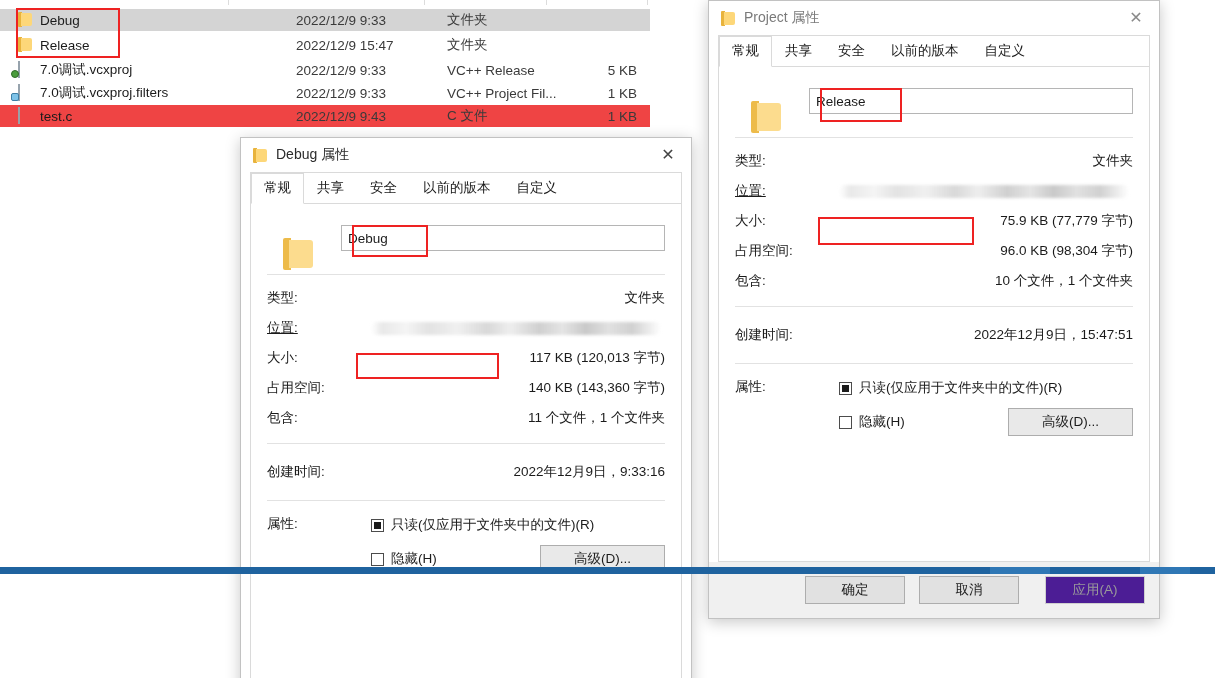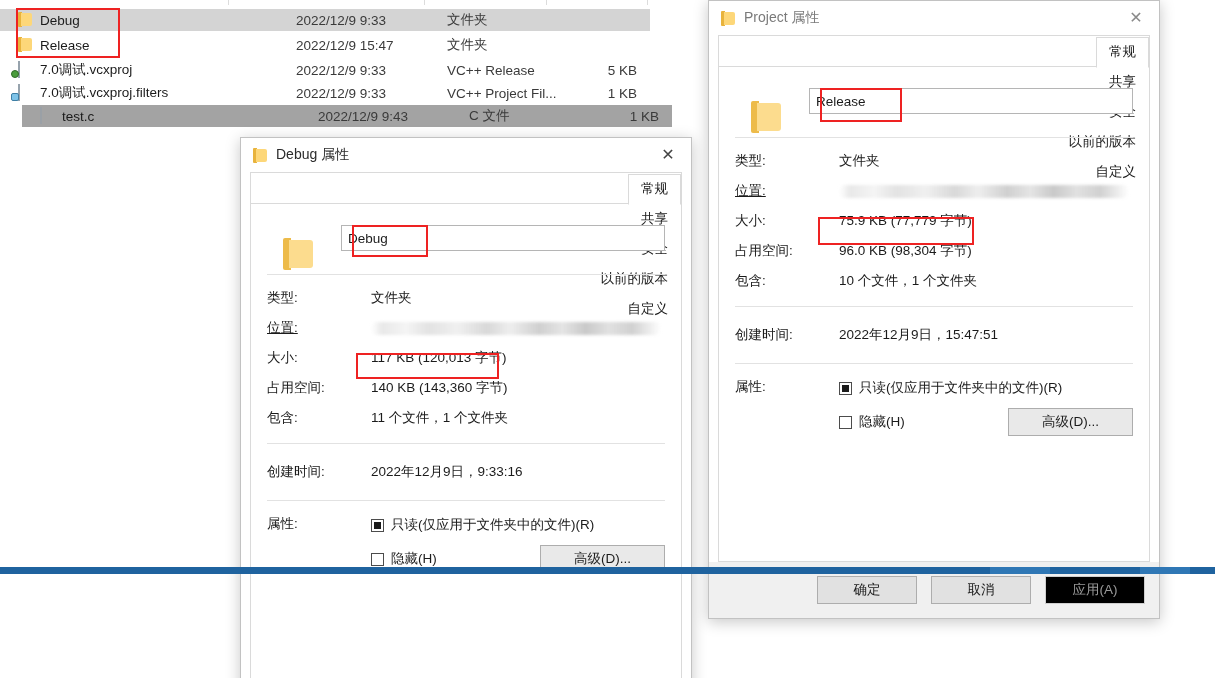--- a/index.html
+++ b/index.html
@@ -32,21 +32,21 @@
     position: absolute; left: 296px; color: #3a3a3a; white-space: nowrap;
   }
   .file-row .ftype {
     position: absolute; left: 447px; color: #3a3a3a; white-space: nowrap;
   }
   .file-row .fsize {
     position: absolute; left: 560px; width: 77px; text-align: right;
     color: #3a3a3a; white-space: nowrap;
   }
   .row-sel-gray { background: #d4d4d4; }
-  .row-sel-blue { background: #a3a3a3; margin-left: 22px; }
+  .row-sel-blue { background: #ef4444; }
 
   .icon-slot {
     position: absolute; left: 18px; top: 50%; transform: translateY(-50%);
     width: 16px; height: 16px;
   }
   
   .folder-ico { position: relative; width: 14px; height: 15px; }
   .folder-ico .spine {
     position: absolute; left: 0; top: 0; width: 4px; height: 15px;
     background: #e8b33c; border-radius: 1px 0 0 1px;
@@ -104,21 +104,20 @@
     color: #444; font-size: 16px; line-height: 1;
   }
   .dlg-body {
     position: absolute; left: 9px; right: 9px; top: 34px;
     border: 1px solid #dadada; background: #ffffff;
   }
   .tabs {
     display: flex; align-items: flex-end; height: 30px;
     border-bottom: 1px solid #dadada; background: #ffffff;
     padding-left: 0px;
-    flex-direction: column;
   }
   .tab {
     padding: 5px 12px 6px 12px; font-size: 13.5px; color: #1b1b1b;
     border: 1px solid transparent; border-bottom: none; white-space: nowrap;
   }
   .tab.active {
     border-color: #dadada; background: #ffffff; position: relative; top: 1px;
     border-bottom: 1px solid #ffffff;
   }
   .pane { padding: 0 16px; position: relative; }
@@ -138,21 +137,21 @@
     position: absolute; left: 6px; top: 2px; width: 24px; height: 28px;
     background: #fcdc8e; border-radius: 0 3px 3px 0;
   }
   .name-input {
     flex: 1; height: 26px; border: 1px solid #b5b5b5; background: #ffffff;
     display: flex; align-items: center; padding-left: 6px;
     font-size: 13.5px; color: #1b1b1b; box-sizing: border-box;
   }
   .hr { height: 1px; background: #e2e2e2; margin: 8px 0; }
 
-  .kv { display: flex; align-items: center; min-height: 30px; }
+  .kv { display: flex; align-items: center; min-height: 30px; justify-content: space-between; }
   .kv .k { width: 104px; flex: none; color: #1b1b1b; }
   .kv .v { color: #1b1b1b; }
   .kv .v.blur {
     height: 13px; flex: 1; margin-right: 4px;
     background:
       linear-gradient(90deg,
         rgba(255,255,255,0) 0%, rgba(230,230,230,.9) 4%, rgba(243,243,243,.9) 12%,
         rgba(225,225,225,.95) 20%, rgba(238,238,238,.9) 30%, rgba(214,214,214,.95) 40%,
         rgba(236,236,236,.9) 48%, rgba(205,205,205,.95) 58%, rgba(226,226,226,.92) 66%,
         rgba(198,198,198,.95) 74%, rgba(222,222,222,.92) 82%, rgba(206,206,206,.95) 90%,
@@ -170,21 +169,21 @@
   }
   .chk.tri::after {
     content: ""; position: absolute; left: 2px; top: 2px; right: 2px; bottom: 2px;
     background: #1b1b1b;
   }
   .btn {
     border: 1px solid #adadad; background: #e1e1e1; color: #1b1b1b;
     font-size: 13.5px; height: 28px; min-width: 100px;
     display: flex; align-items: center; justify-content: center; box-sizing: border-box;
   }
-  .btn.disabled { color: #9a9a9a; background: #000000; border-color: #cfcfcf; }
+  .btn.disabled { color: #9a9a9a; background: #4c1d95; border-color: #cfcfcf; margin-left: 12px; }
   .btn.plain { background: #e9e9e9; }
   .adv-wrap { position: absolute; right: 16px; }
 
   .dlg-footer {
     position: absolute; left: 0; right: 0; bottom: 0; height: 56px;
     display: flex; align-items: center; justify-content: flex-end;
     padding-right: 14px; gap: 14px; background: #f0f0f0;
   }
 
   

